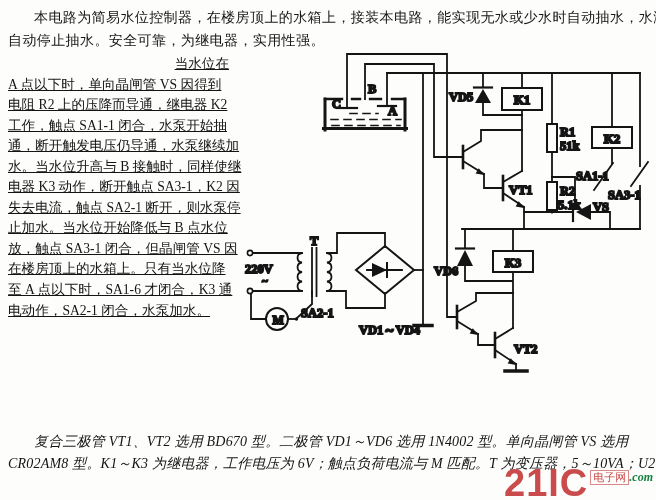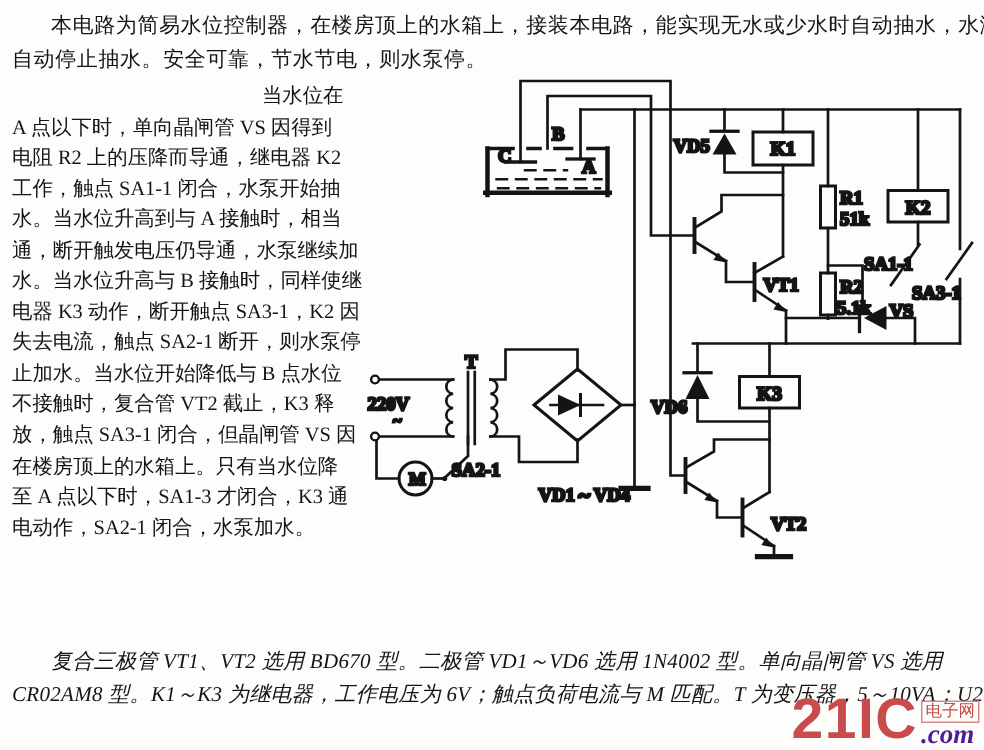--- a/index.html
+++ b/index.html
@@ -1,63 +1,61 @@
 <!DOCTYPE html>
 <html><head>
 <meta charset="utf-8">
 <style>
   html,body{margin:0;padding:0;background:#fff;}
   .page{position:relative;width:656px;height:500px;background:#fdfdfc;overflow:hidden;
         font-family:"Liberation Serif","DejaVu Serif",serif;color:#141414;}
   .intro{position:absolute;left:8px;top:6px;width:646px;font-size:14px;line-height:23px;
          letter-spacing:0.4px;white-space:nowrap;}
   .intro .l1{text-indent:26px;}
-  .leftcol{position:absolute;left:8px;top:54px;width:223px;font-size:13.6px;line-height:20.55px;}
+  .leftcol{position:absolute;left:8px;top:54px;width:223px;font-size:13.6px;line-height:20.55px;text-decoration:underline;}
   .leftcol div{white-space:nowrap;}
   .leftcol .first{text-align:right;padding-right:2px;}
   .footer{position:absolute;left:8px;top:431px;width:646px;font-size:14px;line-height:21.5px;
           letter-spacing:0.2px;font-style:italic;}
   .footer div{white-space:nowrap;}
   .footer .l1{text-indent:26px;}
   svg.circuit{position:absolute;left:0;top:0;}
   svg text{font-family:"Liberation Serif","DejaVu Serif",serif;font-weight:bold;fill:#141414;}
   .wm{position:absolute;right:3px;bottom:4px;display:flex;align-items:flex-start;}
   .wm-brand{font-size:38px;font-weight:bold;color:#c94b4b;letter-spacing:1px;line-height:26px;
             font-family:"Liberation Sans","DejaVu Sans",sans-serif;margin-left:30px;}
-  .wm-col{display:flex;flex-direction:column;margin-left:2px;}
+  .wm-col{display:flex;margin-left:2px;}
   .wm-tag{font-size:11px;color:#c94b4b;border:1px solid #d88;padding:0 2px;line-height:13px;
           font-family:"Liberation Sans","DejaVu Sans",sans-serif;}
-  .wm-com{font-size:18px;font-style:italic;font-weight:bold;color:#4c1d95;line-height:14px;
+  .wm-com{font-size:12px;font-style:italic;font-weight:bold;color:#15803d;line-height:14px;
           font-family:"Liberation Serif",serif;}
 </style>
 </head>
 <body>
 
 <div class="page">
 
   <div class="intro">
     <div class="l1">本电路为简易水位控制器，在楼房顶上的水箱上，接装本电路，能实现无水或少水时自动抽水，水满时</div>
-    <div>自动停止抽水。安全可靠，节水节电，则水泵停。</div>
+    <div>自动停止抽水。安全可靠，为继电器，实用性强。</div>
   </div>
 
   <div class="leftcol">
     <div class="first">当水位在</div>
     <div>A 点以下时，单向晶闸管 VS 因得到</div>
     <div>电阻 R2 上的压降而导通，继电器 K2</div>
     <div>工作，触点 SA1-1 闭合，水泵开始抽</div>
-    <div>水。当水位升高到与 A 接触时，相当</div>
     <div>通，断开触发电压仍导通，水泵继续加</div>
     <div>水。当水位升高与 B 接触时，同样使继</div>
     <div>电器 K3 动作，断开触点 SA3-1，K2 因</div>
     <div>失去电流，触点 SA2-1 断开，则水泵停</div>
     <div>止加水。当水位开始降低与 B 点水位</div>
-    <div>不接触时，复合管 VT2 截止，K3 释</div>
     <div>放，触点 SA3-1 闭合，但晶闸管 VS 因</div>
     <div>在楼房顶上的水箱上。只有当水位降</div>
-    <div>至 A 点以下时，SA1-3 才闭合，K3 通</div>
+    <div>至 A 点以下时，SA1-6 才闭合，K3 通</div>
     <div>电动作，SA2-1 闭合，水泵加水。</div>
   </div>
 
   <div class="footer">
     <div class="l1">复合三极管 VT1、VT2 选用 BD670 型。二极管 VD1～VD6 选用 1N4002 型。单向晶闸管 VS 选用</div>
     <div>CR02AM8 型。K1～K3 为继电器，工作电压为 6V；触点负荷电流与 M 匹配。T 为变压器，5～10VA；U2</div>
   </div>
 
   <svg class="circuit" width="656" height="500" viewBox="0 0 656 500" fill="none" stroke="#141414" stroke-width="1.8" stroke-linecap="square">
 

